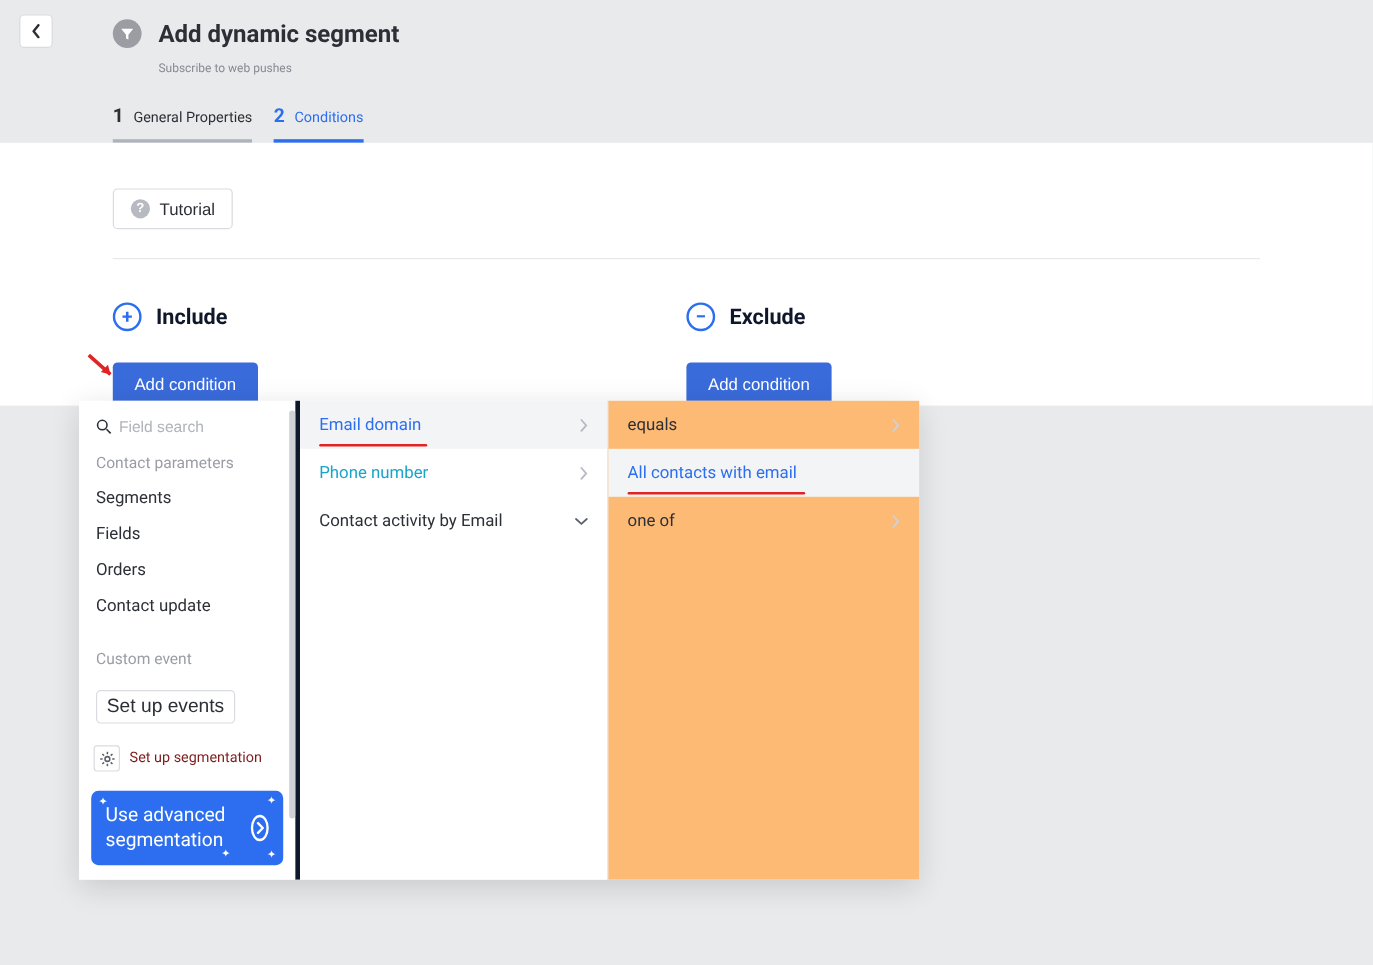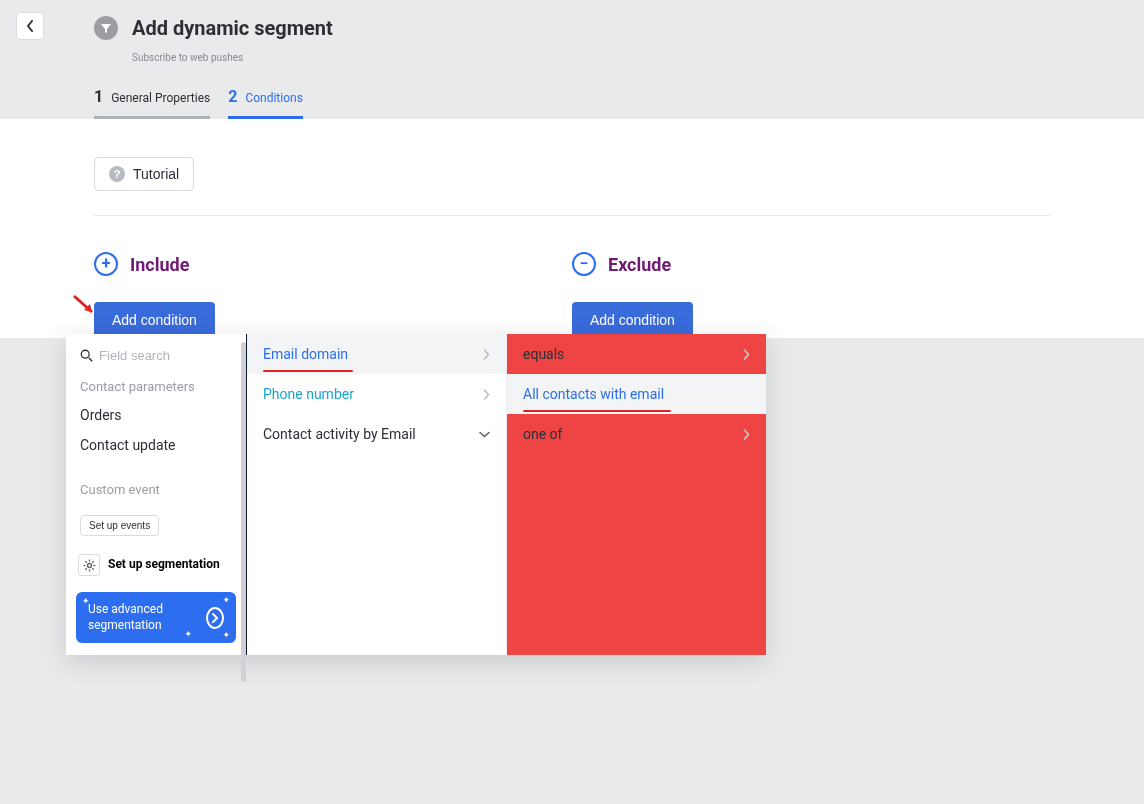--- a/index.html
+++ b/index.html
@@ -21,52 +21,52 @@
   .main { background: #fff; width: 100%; padding: 18px 94px 0 94px; position: relative; }
   .tutorial-btn { display: inline-flex; align-items: center; gap: 8px; border: 1px solid #d9dbe0; border-radius: 4px; background: #fff; padding: 8px 14px; cursor: pointer; font-size: 14px; color: #2c2f36; margin-top: 20px; margin-bottom: 24px; }
   .tutorial-icon { width: 16px; height: 16px; border-radius: 50%; background: #b7bac1; display: inline-flex; align-items: center; justify-content: center; color: #fff; font-size: 11px; font-weight: 700; }
   .hr { height: 1px; background: #e7e8eb; width: 100%; }
   .cols { display: flex; gap: 0; margin-top: 36px; position: relative; }
   .col { flex: 1; min-width: 0; }
   .group-head { display: flex; align-items: center; gap: 12px; margin-bottom: 26px; }
   .round { width: 24px; height: 24px; border-radius: 50%; border: 2px solid; display: flex; align-items: center; justify-content: center; font-size: 16px; font-weight: 700; line-height: 1; }
   .round.plus { border-color: #2c6eef; color: #2c6eef; }
   .round.minus { border-color: #2c6eef; color: #2c6eef; }
-  .group-title { font-size: 18px; font-weight: 700; color: #701a75; text-align: right; }
+  .group-title { font-size: 18px; font-weight: 700; color: #0f172a; text-align: right; }
   .add-cond-btn { background: #3a6bdb; color: #fff; border: none; border-radius: 4px; padding: 10px 18px; font-size: 14px; cursor: pointer; font-weight: 500; }
   .arrow-annot { position: absolute; left: -22px; top: -8px; pointer-events: none; }
 
   
   .panel-wrap { position: absolute; left: 66px; top: 334px; width: 700px; display: flex; box-shadow: 0 6px 24px rgba(0,0,0,0.14); background: #fff; }
   .pcol1 { width: 180px; border-right: 0; background: #fff; position: relative; padding: 14px 0 12px 0; display: flex; flex-direction: column; }
   .pcol1-scroll { position: absolute; right: 0; top: 8px; width: 5px; height: 340px; background: #cfd1d6; border-radius: 3px; }
   .search-row { display: flex; align-items: center; gap: 6px; padding: 0 14px 10px 14px; }
   .search-input { border: none; outline: none; font-size: 13px; color: #555; width: 100%; }
   .search-input::placeholder { color: #b0b3ba; }
   .cat-title { font-size: 13px; color: #9a9da5; padding: 6px 14px; }
   .p1-item { font-size: 14px; color: #2c2f36; padding: 7px 14px; cursor: pointer; position: relative; }
   .p1-item.active { color: #2c6eef; background: #f3f4f6; }
   .red-underline { position: absolute; left: 14px; bottom: 2px; height: 2px; background: #e02424; border-radius: 1px; }
   .p1-sub { padding: 8px 14px 0 14px; }
-  .setup-btn { display: inline-block; border: 1px solid #d9dbe0; border-radius: 4px; background: #fff; padding: 4px 8px; font-size: 10px; color: #2c2f36; cursor: pointer; margin-top: 4px; }
+  .setup-btn { display: inline-block; border: 1px solid #d9dbe0; border-radius: 4px; background: #fff; padding: 4px 8px; font-size: 16px; color: #2c2f36; cursor: pointer; margin-top: 4px; }
   .setup-seg { display: flex; align-items: center; gap: 8px; padding: 18px 12px 8px 12px; }
   .gear-box { width: 22px; height: 22px; border: 1px solid #d9dbe0; border-radius: 3px; display: flex; align-items: center; justify-content: center; }
-  .setup-seg-text { font-size: 12px; color: #000000; line-height: 1.3; cursor: pointer; font-weight: bold; }
+  .setup-seg-text { font-size: 12px; color: #7f1d1d; line-height: 1.3; cursor: pointer; }
   .adv-seg { margin: 8px 10px 0 10px; background: #2c6eef; color: #fff; border-radius: 6px; padding: 10px 12px; display: flex; align-items: center; justify-content: space-between; cursor: pointer; position: relative; }
-  .adv-seg-text { font-size: 12px; line-height: 1.3; }
+  .adv-seg-text { font-size: 16px; line-height: 1.3; }
   .adv-seg-arrow { width: 22px; height: 22px; border: 2px solid #fff; border-radius: 50%; display: flex; align-items: center; justify-content: center; }
   .sparkle { position: absolute; color: #fff; font-size: 9px; }
 
-  .pcol2 { width: 260px; background: #fff; border-left: 1px solid #0f172a; }
+  .pcol2 { width: 260px; background: #fff; border-left: 4px solid #0f172a; }
   .p2-item { display: flex; align-items: center; justify-content: space-between; padding: 12px 16px; font-size: 14px; cursor: pointer; color: #2c2f36; position: relative; }
   .p2-item.sel { background: #f3f4f6; color: #2c6eef; }
   .p2-item.link { color: #18a5c9; }
   .p2-chevron { color: #b7bac1; }
 
-  .pcol3 { width: 260px; background: #ef4444; border-left: 1px solid #eceef1; }
+  .pcol3 { width: 260px; background: #fdba74; border-left: 1px solid #eceef1; }
   .p3-item { display: flex; align-items: center; justify-content: space-between; padding: 12px 16px; font-size: 14px; cursor: pointer; color: #2c2f36; position: relative; }
   .p3-item.sel { background: #f3f4f6; color: #2c6eef; }
 
   svg { display: block; }
 </style>
 </head>
 <body>
 
 <div class="top-area">
   <button class="back-btn">
@@ -135,20 +135,22 @@
     <div class="pcol1-scroll"></div>
     <div class="search-row">
       <svg width="15" height="15" viewBox="0 0 15 15">
           <circle cx="6" cy="6" r="4.5" stroke="#2c2f36" stroke-width="1.5" fill="none"></circle>
           <line x1="10" y1="10" x2="14" y2="14" stroke="#2c2f36" stroke-width="1.5"></line>
         </svg>
       <input class="search-input" type="text" placeholder="Field search" style="">
     </div>
     <div class="cat-title">Contact parameters</div>
 
+    <div class="p1-item">Segments</div>
+    <div class="p1-item">Fields</div>
     <div class="p1-item">Orders</div>
     <div class="p1-item">Contact update</div>
 
     <div class="cat-title" style="margin-top:16px;">Custom event</div>
     <div class="p1-sub">
       <button class="setup-btn">Set up events</button>
     </div>
 
     <div class="setup-seg">
       <div class="gear-box">

